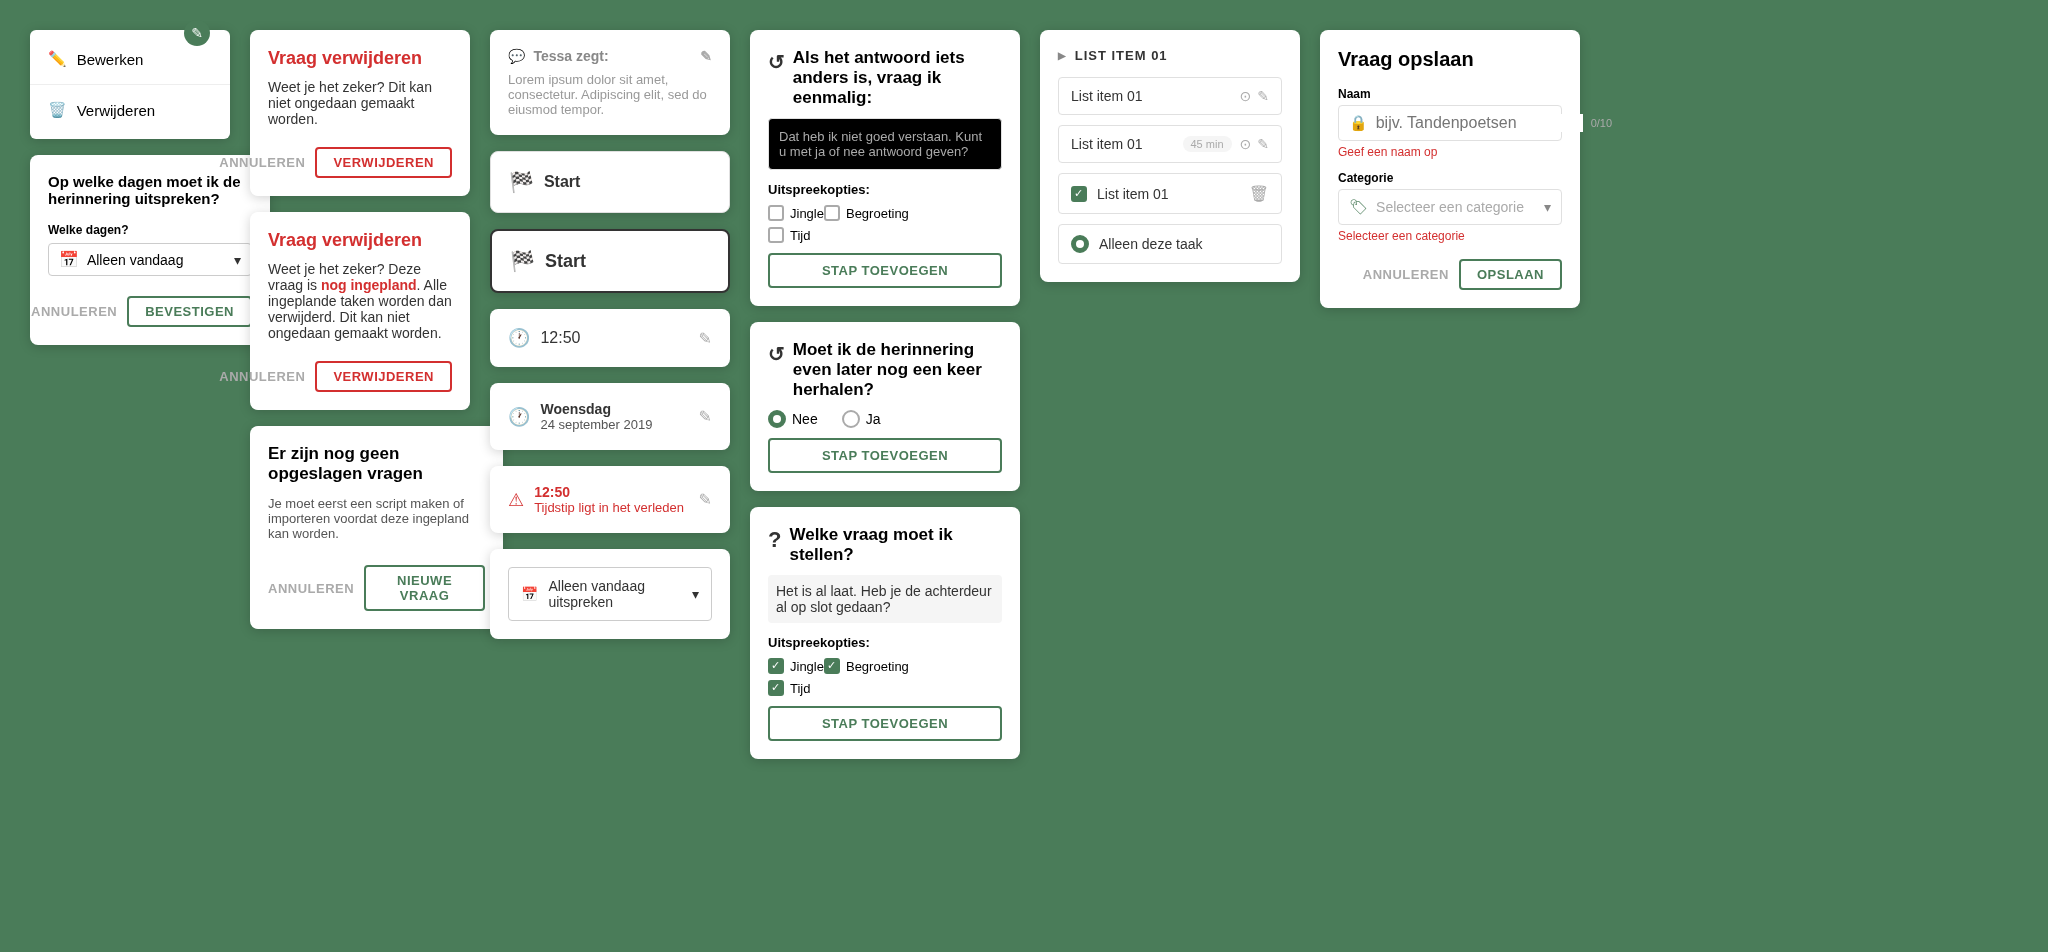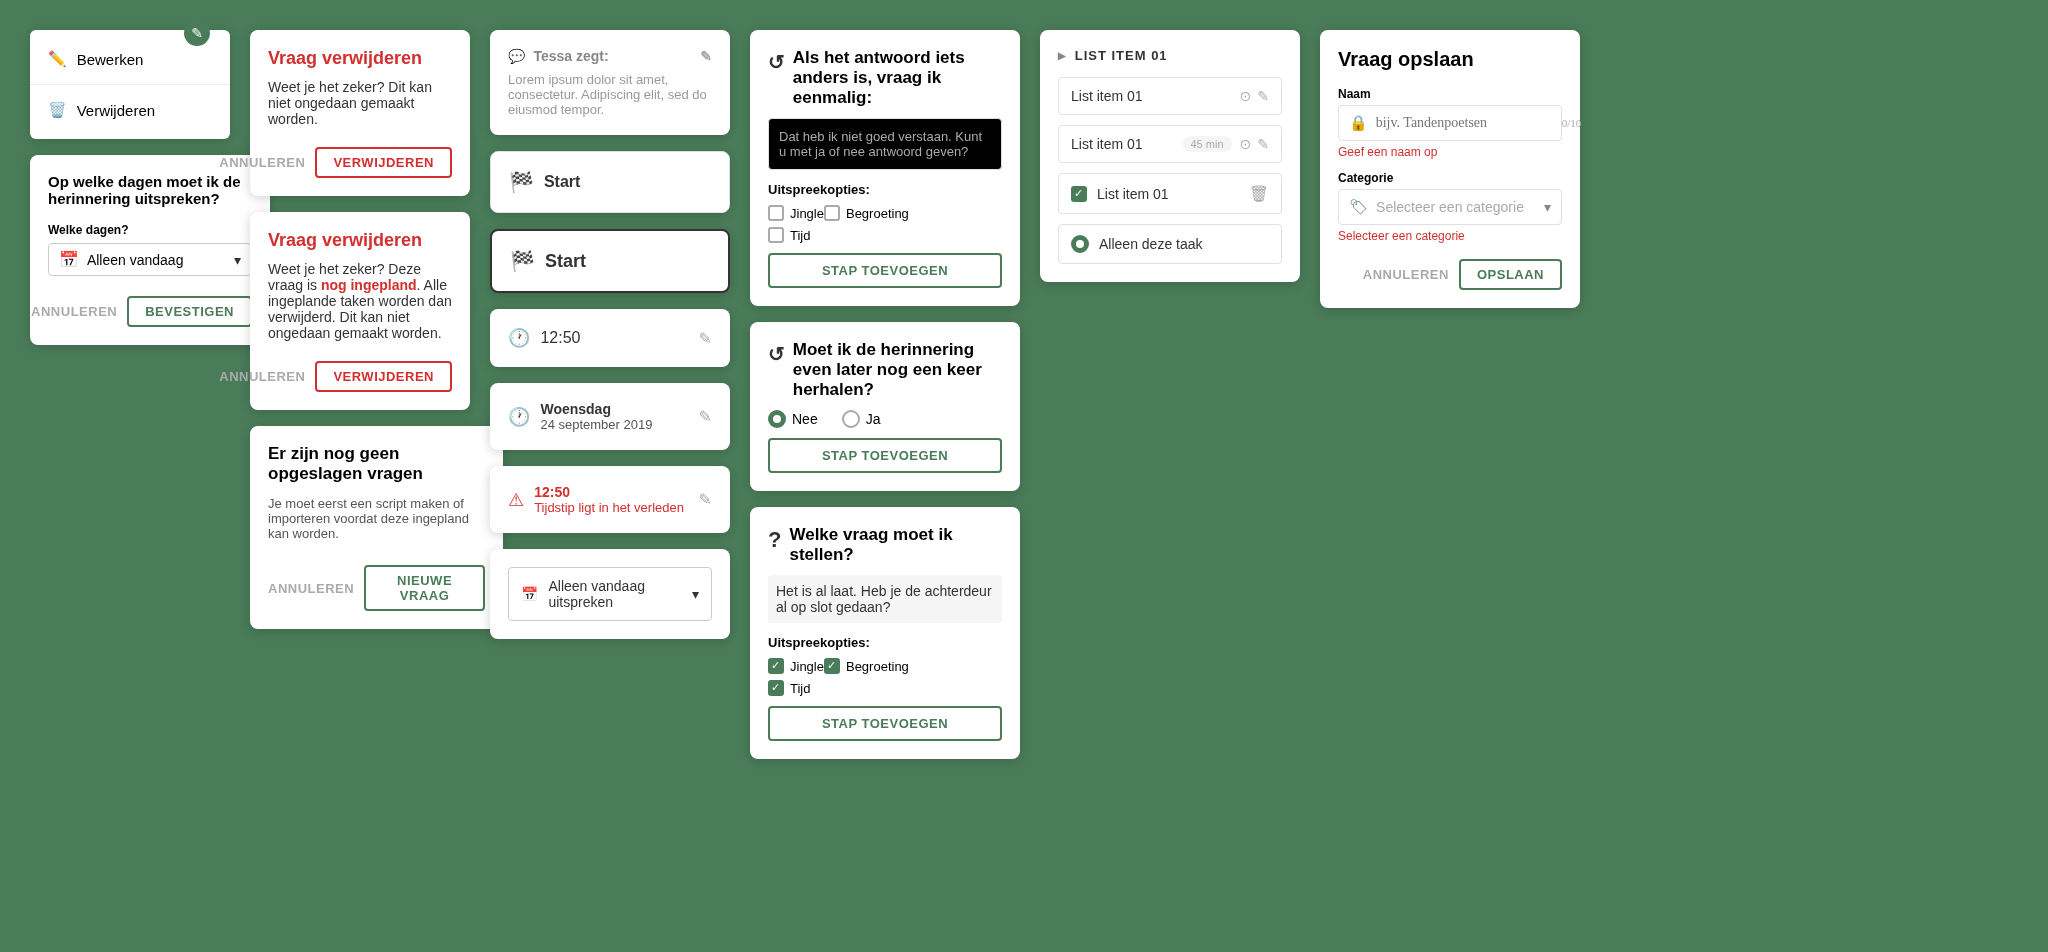--- a/index.html
+++ b/index.html
@@ -134,21 +134,21 @@
     
     .save-card { width: 260px; }
     .save-title { font-size: 20px; font-weight: 700; margin-bottom: 16px; }
     .form-label { font-size: 12px; font-weight: 700; margin-bottom: 4px; }
     .form-field { border: 1px solid #e0e0e0; border-radius: 4px; padding: 8px 10px; font-size: 14px; width: 100%; color: #aaa; display: flex; align-items: center; gap: 8px; margin-bottom: 4px; }
     .form-field .lock-icon { color: #4a7c59; font-size: 15px; }
     .form-error { color: #d32f2f; font-size: 12px; margin-bottom: 12px; }
     .form-select { border: 1px solid #e0e0e0; border-radius: 4px; padding: 8px 10px; font-size: 14px; width: 100%; color: #aaa; display: flex; align-items: center; gap: 8px; margin-bottom: 4px; }
     .form-select .tag-icon { color: #4a7c59; font-size: 15px; }
     .form-select .arr { margin-left: auto; color: #888; }
-    .char-count { font-size: 11px; color: #aaa; margin-left: auto; font-family: Liberation Serif, serif; }
+    .char-count { font-size: 11px; color: #aaa; margin-left: auto; }
 
     .divider { border: none; border-top: 1px solid #eee; margin: 6px 0; }
     .start-card-active { border: 2px solid #333; }
     .start-card-inactive { border: 1px solid #e0e0e0; }
   </style>
 </head>
 <body>
 
 <div class="col" style="width:200px; min-width:200px;">
 
@@ -387,21 +387,21 @@
   </div>
 </div>
 
 <div class="col" style="width:260px; min-width:260px;">
   <div class="card save-card">
     <div class="save-title">Vraag opslaan</div>
 
     <div class="form-label">Naam</div>
     <div class="form-field">
       <span class="lock-icon">🔒</span>
-      <input type="text" style="border: none; outline: none; flex: 1 1 0%; font-size: 14px; color: #7f1d1d; font-family: Liberation Serif, serif;" placeholder="bijv. Tandenpoetsen">
+      <input type="text" style="border: none; outline: none; flex: 1 1 0%; font-size: 16px; color: #7f1d1d;" placeholder="bijv. Tandenpoetsen">
       <span class="char-count">0/10</span>
     </div>
     <div class="form-error">Geef een naam op</div>
 
     <div class="form-label">Categorie</div>
     <div class="form-select">
       <span class="tag-icon">🏷</span>
       <span style="flex:1; color:#aaa; font-size:14px;">Selecteer een categorie</span>
       <span class="arr">▾</span>
     </div>

